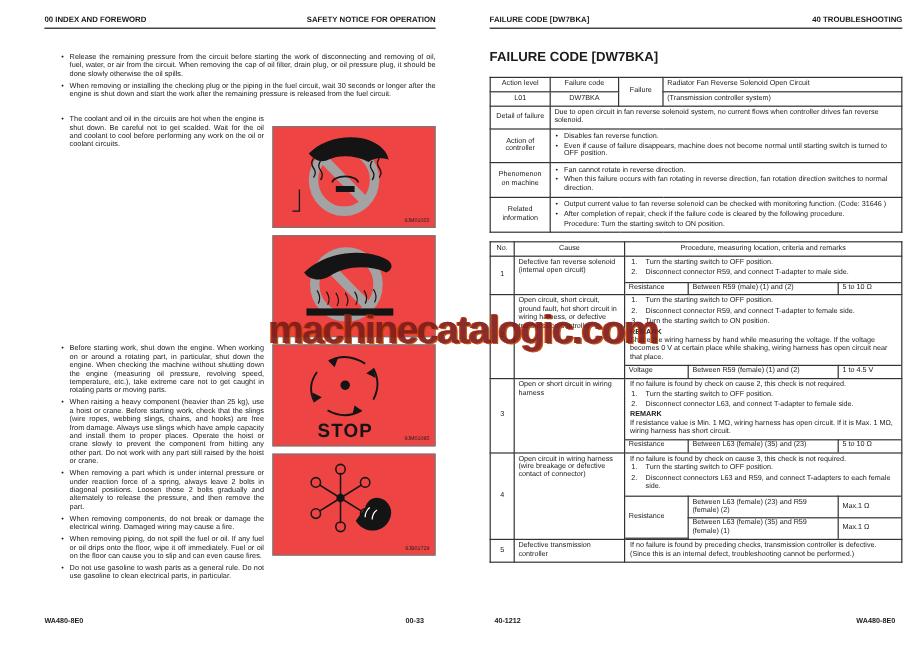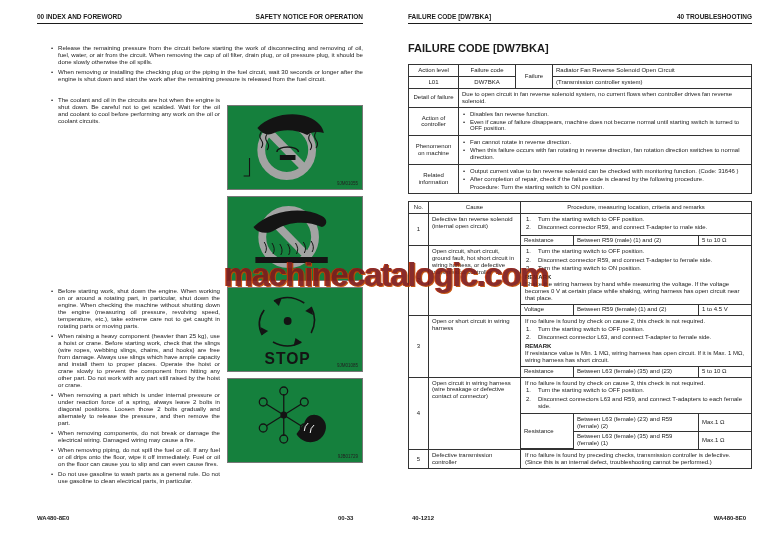--- a/index.html
+++ b/index.html
@@ -13,21 +13,21 @@
   .runhead.left{left:37px;width:326px;}
   .runhead.right{left:408px;width:344px;}
   
   .lp-top{position:absolute;left:50px;top:44px;width:313px;font-size:6.1px;line-height:7px;}
   .lp-cols{position:absolute;left:50px;top:96px;width:313px;display:flex;font-size:6.1px;line-height:7px;}
   .lp-text{width:170px;}
   .lp-figs{width:136px;margin-left:7px;margin-top:9px;}
   .bullet{position:relative;padding-left:8px;margin-bottom:3px;text-align:justify;}
   .bullet::before{content:"\2022";position:absolute;left:1px;top:0;}
   .lp-spacer{height:160px;}
-  .fig{position:relative;border:1px solid #777;background:#15803d;height:83px;margin-bottom:6px;}
+  .fig{position:relative;border:1px solid #777;background:#ef4444;height:83px;margin-bottom:6px;}
   .fig svg{display:block;width:100%;height:100%;}
   .figlabel{position:absolute;right:4px;bottom:2px;font-size:4.5px;color:#222;}
   
   .rp-title{position:absolute;left:408px;top:42px;font-size:11px;font-weight:bold;}
   .rp-tables{position:absolute;left:408px;top:64px;width:344px;}
   table{border-collapse:collapse;width:100%;table-layout:fixed;}
   td{border:1px solid #333;font-size:6px;line-height:6.9px;padding:2px 3px;vertical-align:top;}
   .lab{text-align:center;vertical-align:middle;}
   .gap{height:7px;}
   .tb{position:relative;padding-left:8px;margin:1px 0;text-align:left;}

